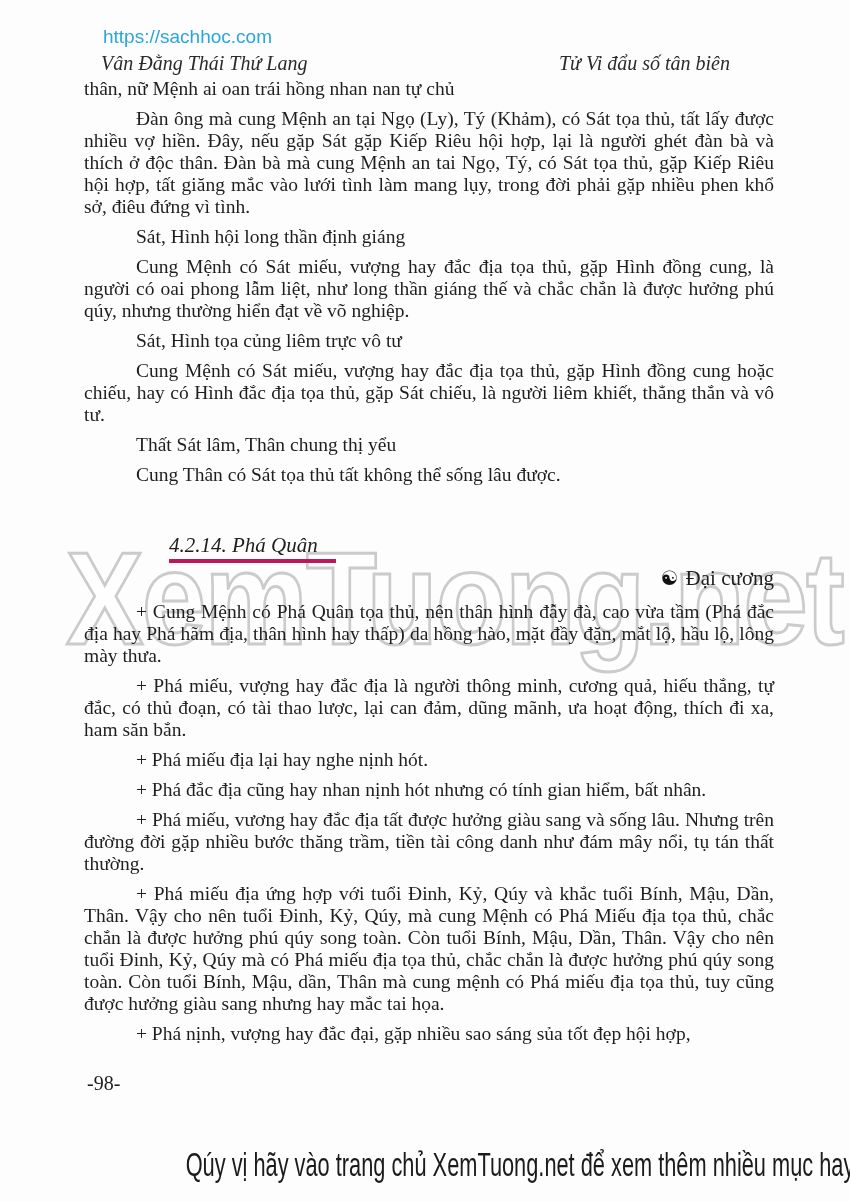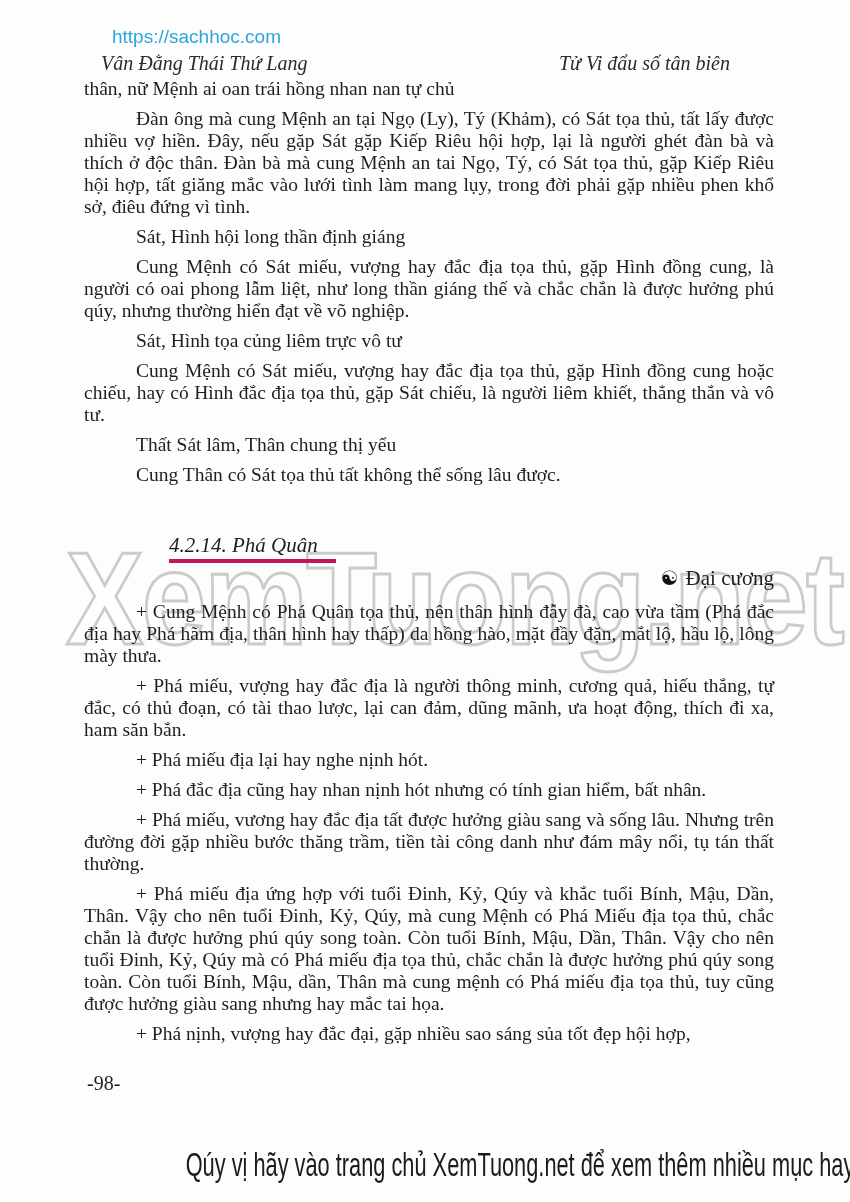--- a/index.html
+++ b/index.html
@@ -5,21 +5,21 @@
   html,body{margin:0;padding:0;background:#e8e8e8;}
   .page{position:relative;width:850px;height:1202px;background:#fdfdfd;overflow:hidden;
         font-family:"Liberation Serif",serif;color:#1e1e1e;margin:0 auto;}
   
   .watermark{position:absolute;top:533px;left:66px;z-index:0;
              font-family:"Liberation Sans",sans-serif;font-weight:bold;font-size:132px;line-height:1;
              color:#ffffff;-webkit-text-stroke:3px #c9c9c9;letter-spacing:-2px;
              transform:scaleX(.88);transform-origin:left center;white-space:nowrap;opacity:.95;}
   
   .top-link{position:absolute;top:26px;left:103px;z-index:2;
-            font-family:"Liberation Sans",sans-serif;font-size:19px;color:#2ba6dc;margin-left:9px;}
+            font-family:"Liberation Sans",sans-serif;font-size:19px;color:#2ba6dc;}
   .running-header{position:absolute;top:52px;left:101px;right:120px;z-index:2;
             display:flex;justify-content:space-between;
             font-style:italic;font-size:20px;color:#2a2a2a;}
   
   .content{position:absolute;top:78px;left:84px;width:690px;z-index:1;
            font-size:19.5px;line-height:22px;text-align:justify;}
   .content p.para{margin:0 0 8px 0;text-indent:52px;}
   #top-paragraphs .para:first-child{text-indent:0;}
   .section-heading-wrap{margin:48px 0 10px 0;padding-left:85px;}
   .section-heading{font-style:italic;font-size:21px;

